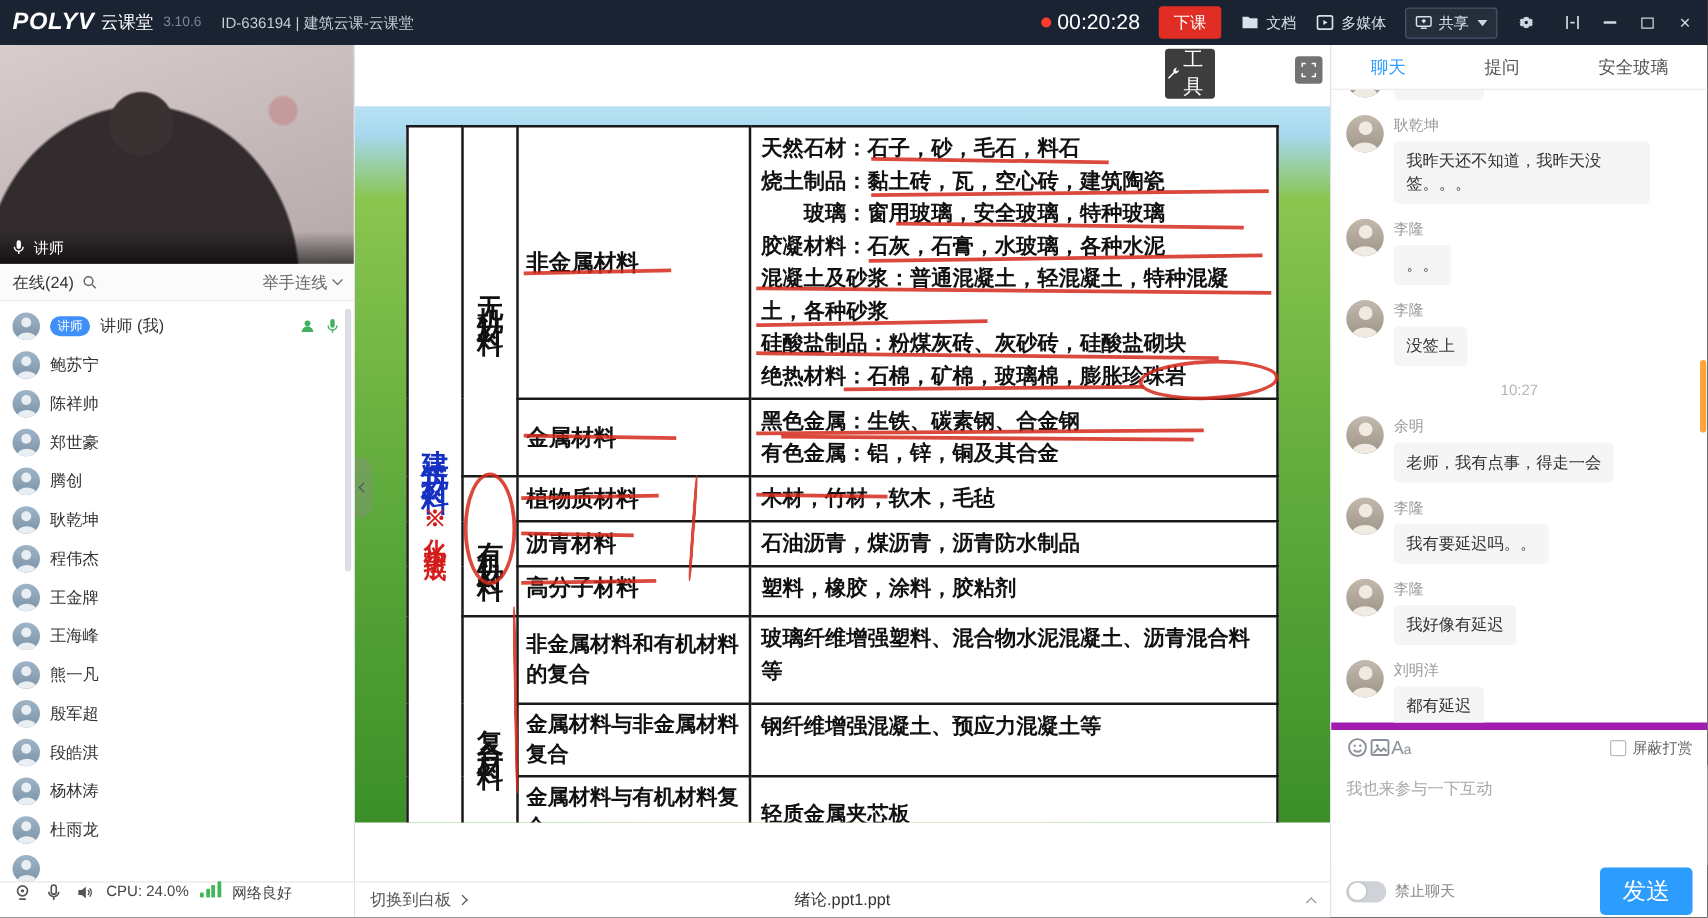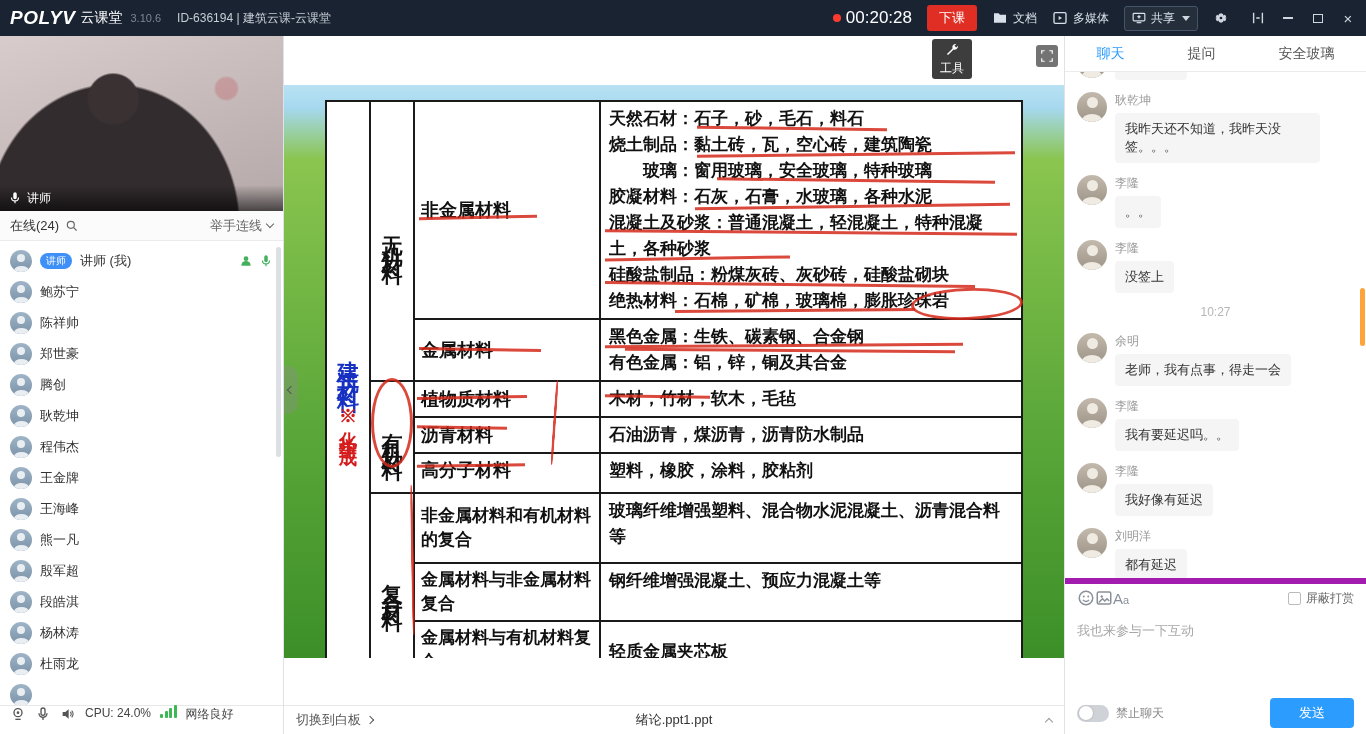--- a/index.html
+++ b/index.html
@@ -70,21 +70,21 @@
   .side-blue{color:#1630c2;font-size:22px;font-weight:bold;letter-spacing:10px}
   .side-red{color:#d41c1c;font-size:18px;font-weight:bold;letter-spacing:5px;margin-inline-start:12px}
   .td-cat{text-align:center;font-size:21px;font-weight:bold}
   .td-cat .v{letter-spacing:9px}
   .td-lab{font-size:18px;font-weight:600;padding:4px 6px;line-height:24px}
   .td-det{font-size:17px;font-weight:600;padding:4px 8px;line-height:26px}
   .td-det .indent{padding-left:34px}
   .ink{position:absolute;height:0;border-bottom:3px solid rgba(213,40,26,.85)}
   .ink-v{position:absolute;width:0;border-left:3px solid rgba(213,40,26,.85);border-radius:40%}
   .ink-oval{position:absolute;border:3px solid rgba(213,40,26,.85);border-radius:50%;background:transparent}
-  .tools-btn{position:absolute;top:3px;right:92px;width:40px;height:40px;background:#3d3d3d;border-radius:3px;display:flex;flex-direction:column;align-items:center;justify-content:center;gap:2px;color:#fff;font-size:12px;cursor:pointer}
+  .tools-btn{position:absolute;top:3px;right:92px;width:40px;height:40px;background:#3d3d3d;border-radius:3px;display:flex;flex-direction:row;align-items:center;justify-content:center;gap:2px;color:#fff;font-size:16px;cursor:pointer}
   .fullscreen-btn{position:absolute;top:9px;right:6px;width:22px;height:22px;background:rgba(0,0,0,.55);border-radius:3px;display:flex;align-items:center;justify-content:center;cursor:pointer}
   .collapse-tab{position:absolute;left:0;top:330px;width:14px;height:48px;background:rgba(140,140,140,.35);border-radius:0 10px 10px 0;display:flex;align-items:center;justify-content:center;color:#555;cursor:pointer}
   .stage-bottom{position:absolute;left:0;right:0;bottom:0;height:29px;background:#fff;border-top:1px solid #e8e8e8;display:flex;align-items:center;padding:0 12px;font-size:13px;color:#555}
   .sb-left{display:flex;align-items:center;gap:6px;cursor:pointer}
   .sb-file{position:absolute;left:0;right:0;text-align:center;color:#333;pointer-events:none}
   .sb-chevron{margin-left:auto;color:#999;cursor:pointer}
 
   
   .chat{width:302px;flex:none;background:#fff;border-left:1px solid #dfe3e8;display:flex;flex-direction:column}
   .chat-tabs{height:36px;flex:none;display:flex;align-items:center;justify-content:space-around;border-bottom:1px solid #ececec;font-size:14px;color:#555}
@@ -103,21 +103,21 @@
   .chat-toolbar{height:34px;flex:none;border-top:6px solid #a21caf;display:flex;align-items:center;padding:0 12px;color:#8a9099}
   .ct-right{margin-left:auto;display:flex;align-items:center;gap:5px;font-size:12px;color:#666}
   .checkbox{width:13px;height:13px;border:1px solid #bbb;border-radius:2px;background:#fff;cursor:pointer}
   .chat-input{flex:none;height:80px}
   .chat-input textarea{width:100%;height:100%;border:none;outline:none;resize:none;padding:10px 12px;font-size:13px;font-family:inherit;color:#333}
   .chat-input textarea::placeholder{color:#a8a8a8}
   .chat-bottom{height:42px;flex:none;display:flex;align-items:center;padding:0 12px;gap:7px}
   .toggle{width:32px;height:17px;border-radius:9px;background:#cfd3d8;position:relative;cursor:pointer;flex:none}
   .toggle::after{content:"";position:absolute;left:1.5px;top:1.5px;width:14px;height:14px;border-radius:50%;background:#fff;box-shadow:0 0 2px rgba(0,0,0,.25)}
   .forbid-label{font-size:12px;color:#888}
-  .send-btn{margin-left:auto;background:#2d9cff;color:#fff;border:none;border-radius:4px;font-size:13px;padding:6px 29px;cursor:pointer}
+  .send-btn{margin-left:auto;background:#2d9cff;color:#fff;border:none;border-radius:4px;font-size:19px;padding:6px 18px;cursor:pointer}
 
   .icon-18{width:18px;height:18px}
   .icon-16{width:16px;height:16px}
   .icon-14{width:14px;height:14px}
 </style>
 </head>
 <body>
 
 <div class="app">
 

